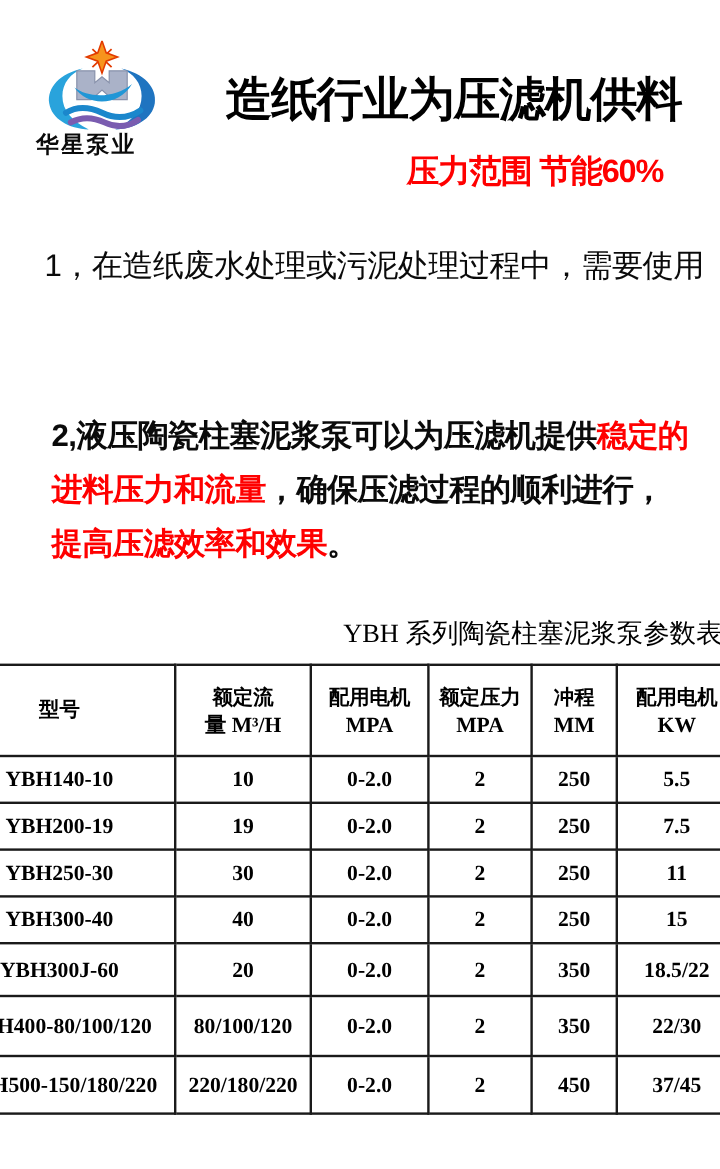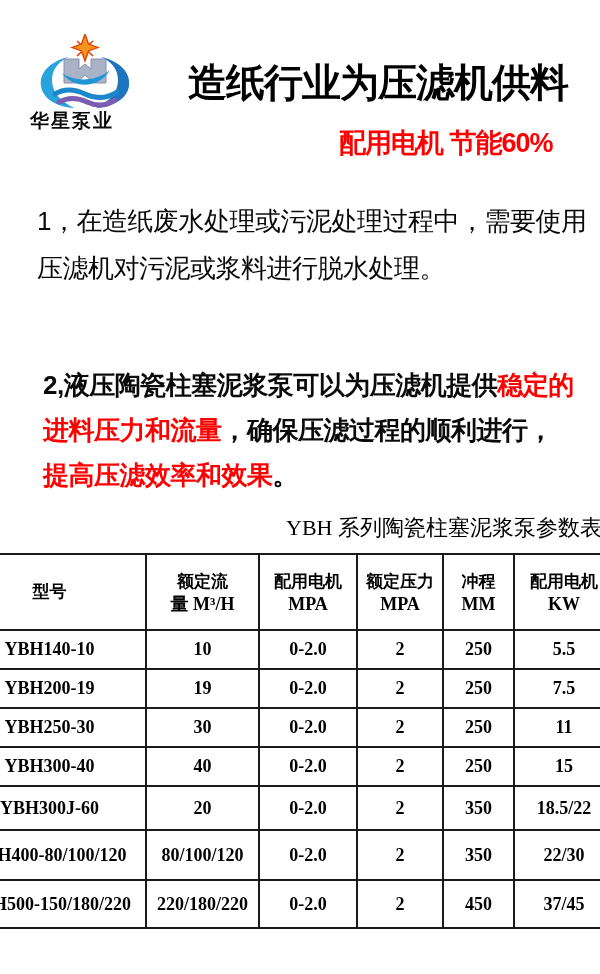--- a/index.html
+++ b/index.html
@@ -18,21 +18,21 @@
     color:#000; letter-spacing:-1px; white-space:nowrap;margin-left:44px;
   }
   .tagline {
     position:absolute; left:339px; top:125px; font-size:27px; font-weight:bold;
     letter-spacing:-1px; white-space:nowrap;
   }
   
   .p1 { position:absolute; left:37px; top:198px; font-size:26px; font-weight:normal;
         color:#0a0a0a; line-height:47px; letter-spacing:-0.5px; white-space:nowrap; }
   .p2 { position:absolute; left:43px; top:341px; font-size:26px; font-weight:bold;
-        color:#0a0a0a; line-height:45px; letter-spacing:-0.5px; white-space:nowrap;margin-top:22px; }
+        color:#0a0a0a; line-height:45px; letter-spacing:-0.5px; white-space:nowrap; }
   .seg-red { }
   .seg-black { color:#0a0a0a; }
   
   .table-title {
     position:absolute; left:286px; top:513px; font-family:"Liberation Serif", serif;
     font-size:22px; font-weight:normal; color:#000; white-space:nowrap;
   }
   table.ptable {
     position:absolute; left:-48px; top:553px; width:661px;
     border-collapse:collapse; table-layout:fixed;
@@ -67,25 +67,24 @@
       <path d="M31 25 L46 25 L46 35 L52 30 L58 35 L58 25 L73 25 L73 49 L61 49 L52 41 L43 49 L31 49 Z" fill="#aab2c8" stroke="#8891ab" stroke-width="1"></path>
       <path d="M29 39 C41 48 63 48 77 36 C66 55 40 55 29 39 Z" fill="#2196d6"></path>
       <path d="M22 60 Q35 52 52 60 T84 58" stroke="#1b87cc" stroke-width="5" fill="none" stroke-linecap="round"></path>
       <path d="M26 68 Q39 61 54 68 T82 66" stroke="#7a5cb0" stroke-width="5" fill="none" stroke-linecap="round"></path>
     </svg>
     <div class="logo-text">华星泵业</div>
   </div>
 
   <h1 class="title">造纸行业为压滤机供料</h1>
 
-  <div class="tagline" style="color: rgb(255, 0, 0);">配用电机 节能60%</div>
+  <div class="tagline" style="color: rgb(255, 0, 0);">压力范围 节能60%</div>
 
   <div class="p1">
     <div>1，在造纸废水处理或污泥处理过程中，需要使用</div>
-    <div>压滤机对污泥或浆料进行脱水处理。</div>
   </div>
 
   <div class="p2">
     <div><span class="seg-black">2,液压陶瓷柱塞泥浆泵可以为压滤机提供</span><span class="seg-red" style="color: rgb(255, 0, 0);">稳定的</span></div>
     <div><span class="seg-red" style="color: rgb(255, 0, 0);">进料压力和流量</span><span class="seg-black">，确保压滤过程的顺利进行，</span></div>
     <div><span class="seg-red" style="color: rgb(255, 0, 0);">提高压滤效率和效果</span><span class="seg-black">。</span></div>
   </div>
 
   <div class="table-title">YBH 系列陶瓷柱塞泥浆泵参数表</div>
 

